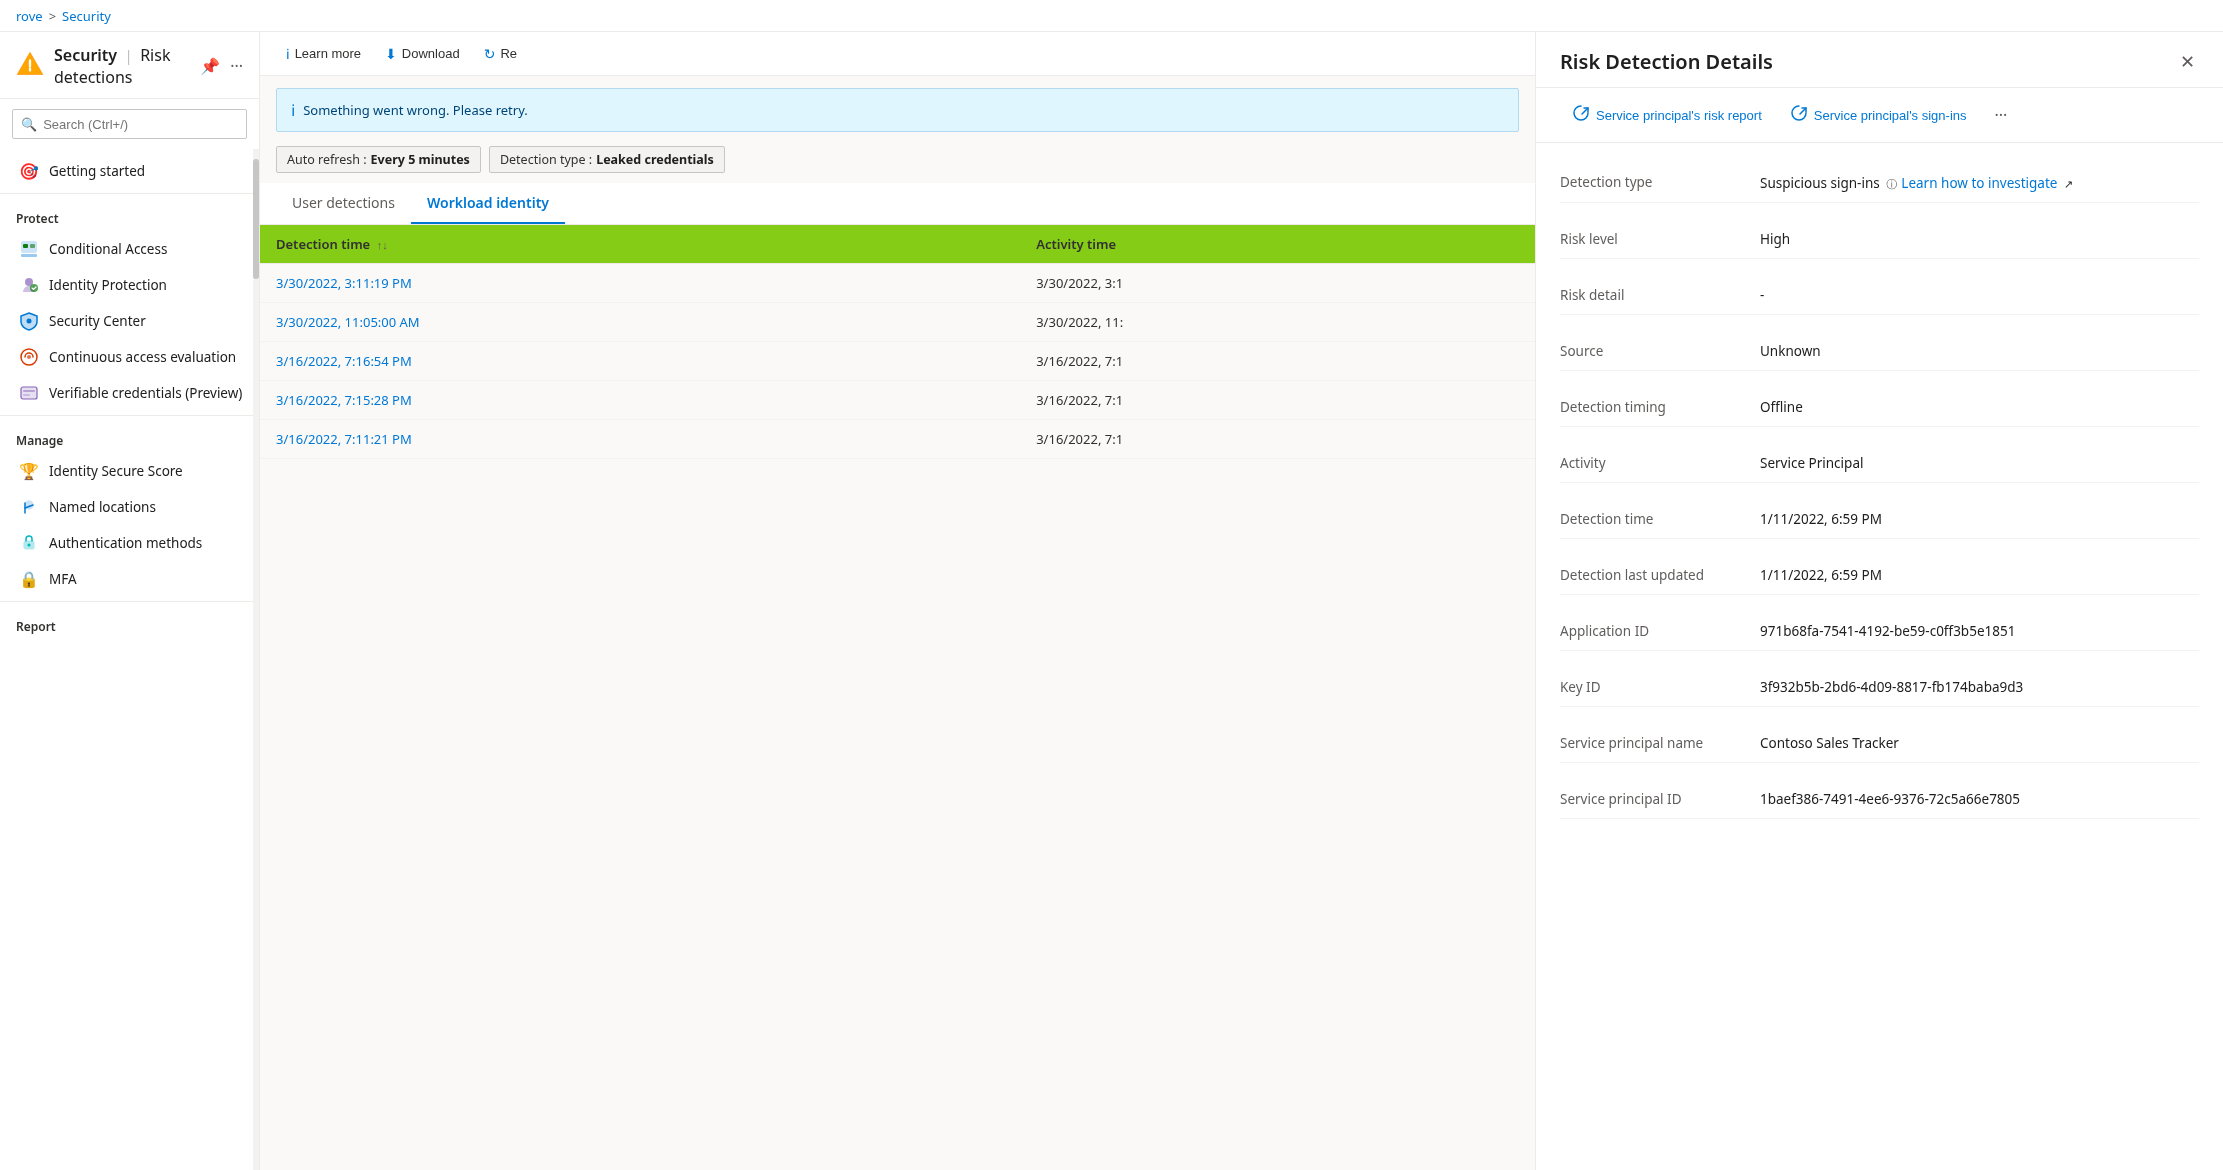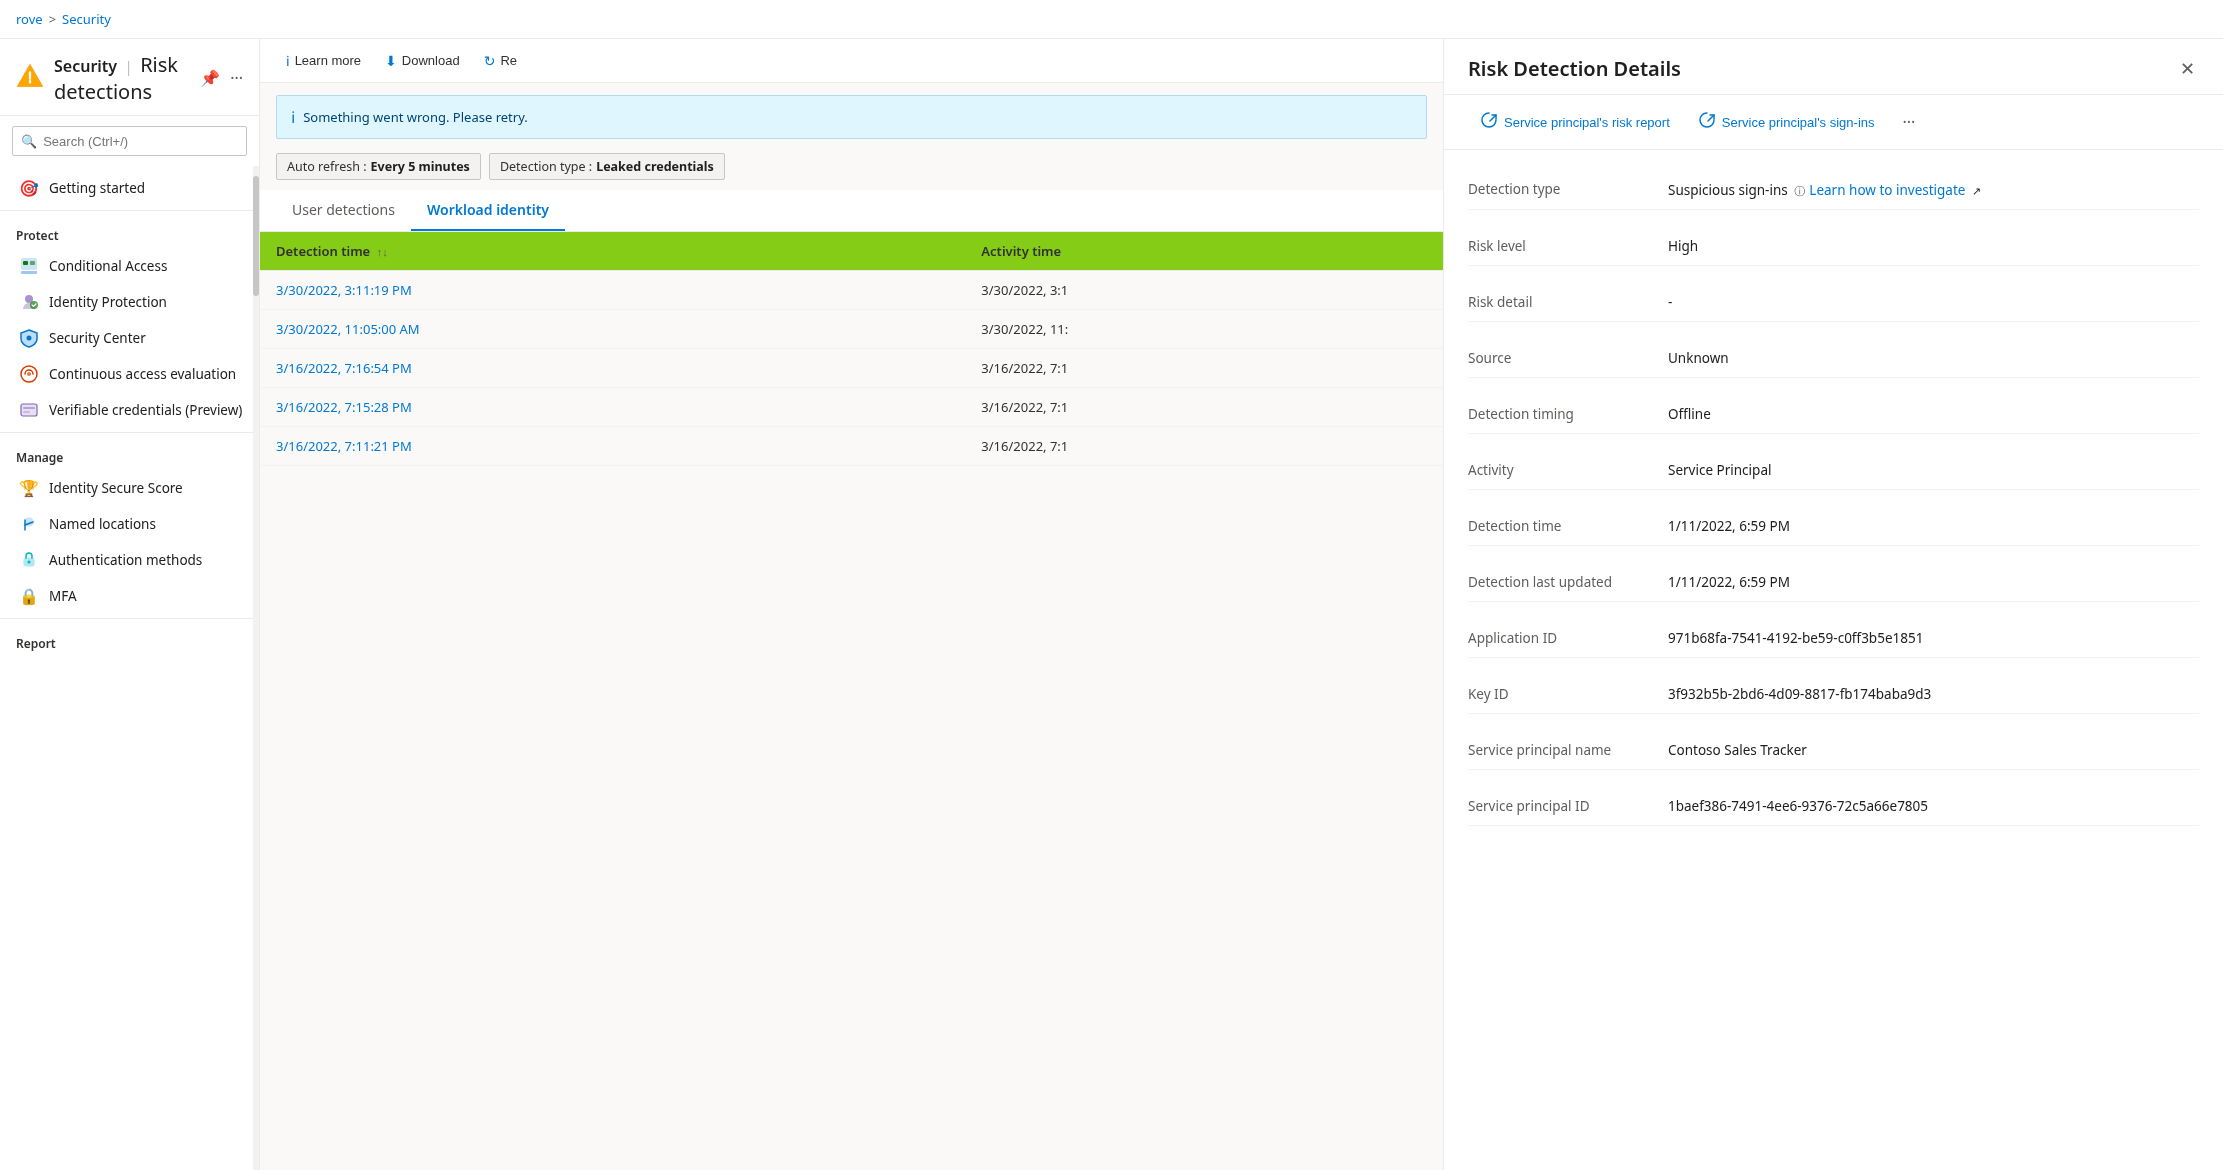--- a/index.html
+++ b/index.html
@@ -1,19 +1,19 @@
 <!DOCTYPE html>
 <html><head>
   <meta charset="utf-8">
   <style>
     * { box-sizing: border-box; margin: 0; padding: 0; }
     body { font-family: 'Segoe UI', system-ui, sans-serif; font-size: 14px; color: #202020; background: #f3f2f1; height: 100vh; overflow: hidden; }
 
     .top-bar {
-      height: 39px;
+      height: 32px;
       background: #fff;
       border-bottom: 1px solid #edebe9;
       display: flex;
       align-items: center;
       padding: 0 16px;
       font-size: 13px;
       color: #605e5c;
     }
     .top-bar .breadcrumb-link { color: #0078d4; cursor: pointer; }
     .top-bar .breadcrumb-sep { margin: 0 6px; color: #605e5c; }
@@ -215,21 +215,21 @@
     td {
       padding: 10px 16px;
       border-bottom: 1px solid #f3f2f1;
       color: #323130;
       white-space: nowrap;
     }
     .link-cell { color: #0078d4; cursor: pointer; }
 
     
     .detail-panel {
-      width: 780px;
+      width: 688px;
       background: #fff;
       border-left: 1px solid #edebe9;
       display: flex;
       flex-direction: column;
       overflow-y: auto;
       flex-shrink: 0;
     }
 
     .detail-header {
       padding: 16px 24px 12px 24px;
@@ -335,21 +335,21 @@
     <div class="page-header">
       <span class="icon-warning">
         <svg viewBox="0 0 24 24" fill="none">
           <path d="M12 2L1 21h22L12 2z" fill="#FFA500" stroke="#FF8C00" stroke-width="0.5"></path>
           <path d="M12 9v5M12 16v1.5" stroke="#fff" stroke-width="2" stroke-linecap="round"></path>
         </svg>
       </span>
       <span>
         <span style="font-weight:600;font-size:16px;">Security</span>
         <span style="color:#bbb;margin:0 4px;">|</span>
-        <span style="font-weight:400;font-size:20px;text-align:center;">Risk detections</span>
+        <span style="font-weight:400;font-size:16px;text-align:center;">Risk detections</span>
       </span>
       <div class="page-header-actions">
         <span class="pin-icon" title="Pin">📌</span>
         <span class="ellipsis-icon" title="More">···</span>
       </div>
     </div>
 
     <div class="search-box">
       <span class="search-icon-small">🔍</span>
       <input type="text" placeholder="Search (Ctrl+/)" style="">

